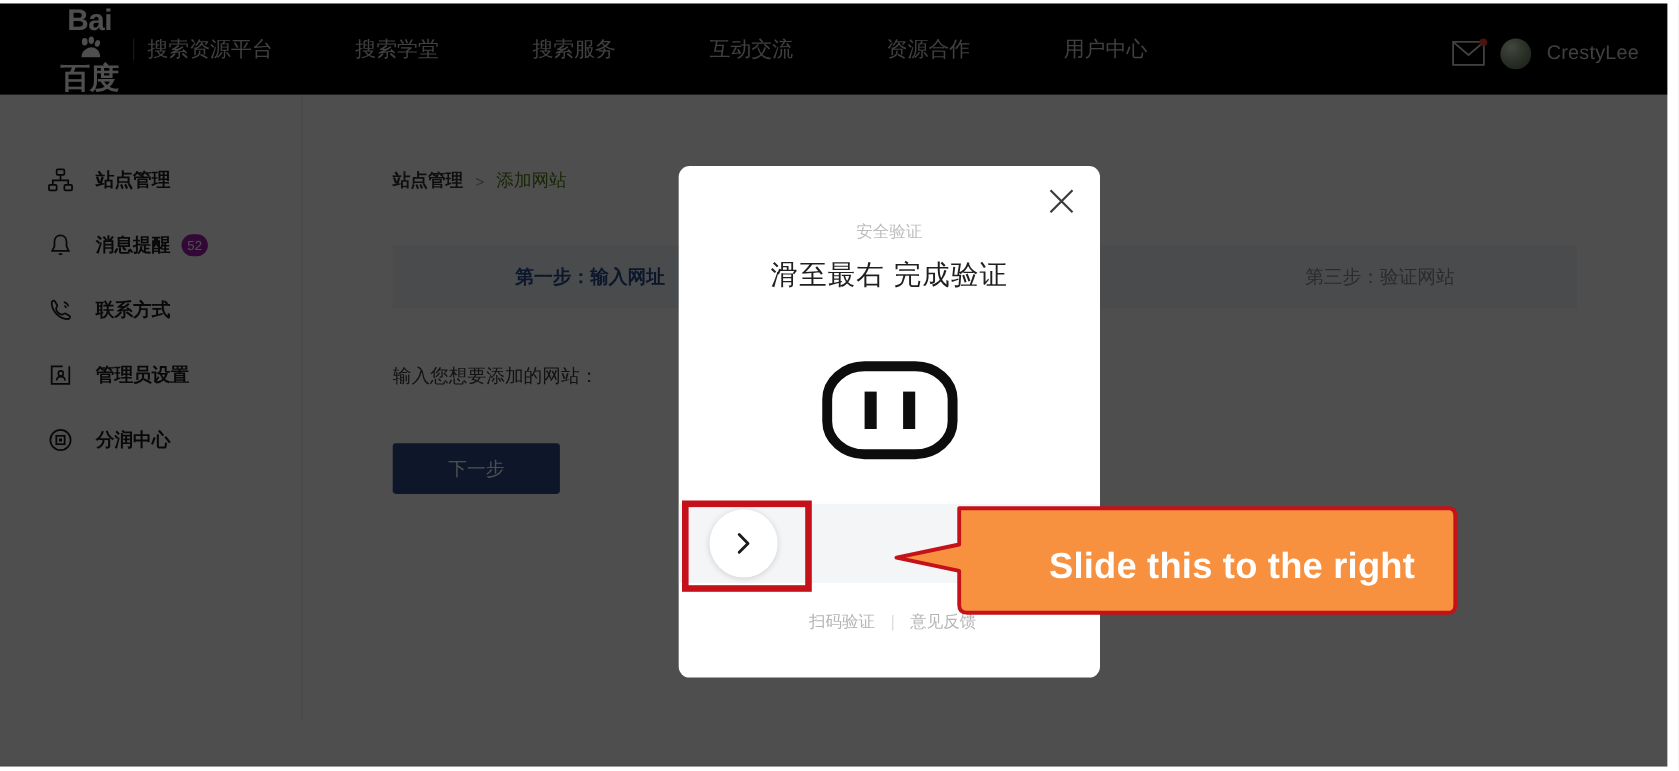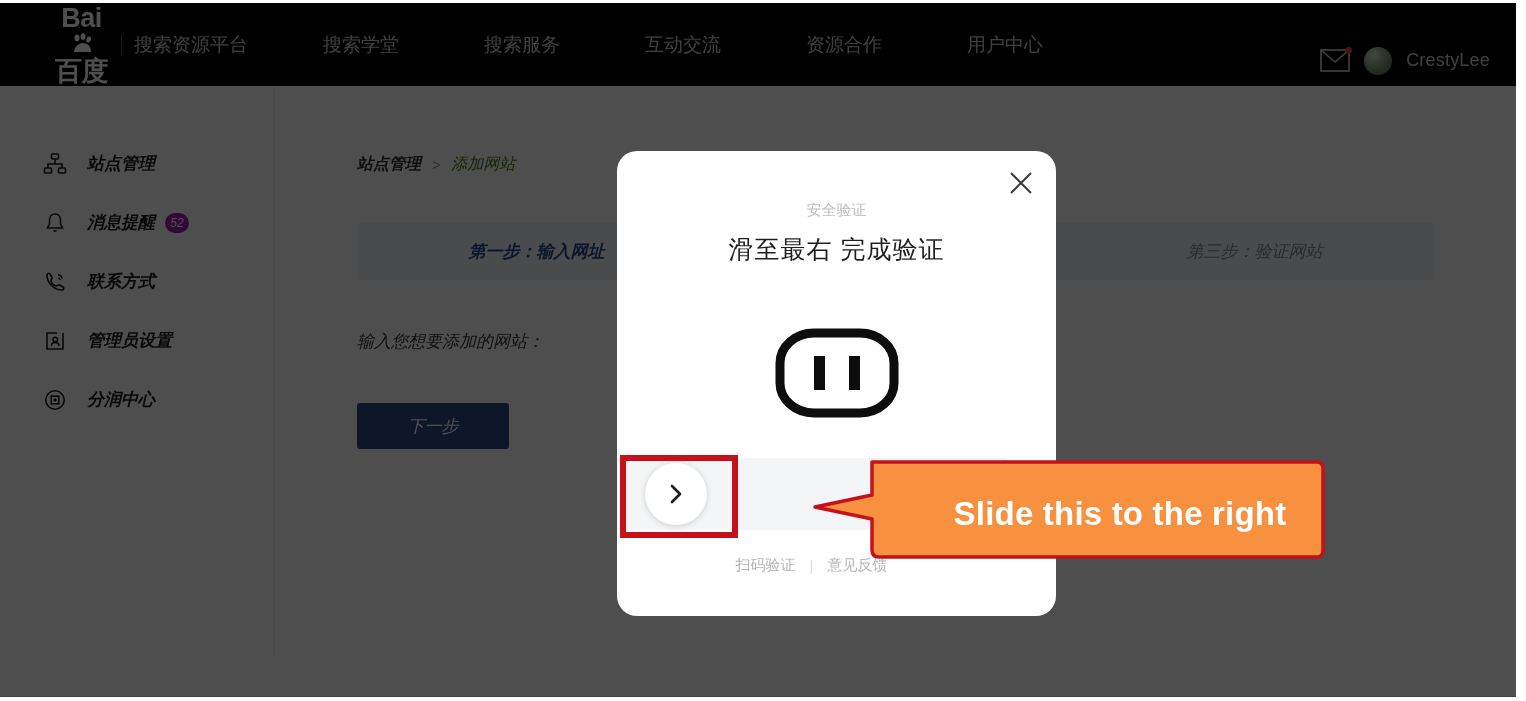--- a/index.html
+++ b/index.html
@@ -48,36 +48,36 @@
     width: 1px; height: 20px; background: #5a5a5a; margin: 0 12px 0 13px;
   }
   .brand-sub { font-size: 19px; color: #cfcfcf; }
   .navlinks { display: flex; align-items: center; margin-left: 75px; }
   .navlink {
     font-size: 19px; color: #cfcfcf; margin-right: 85px;
     cursor: pointer; white-space: nowrap;
   }
   .navlink:last-child { margin-right: 0; }
   .topright {
-    position: absolute; right: 26px; top: 16px; height: 83px;
+    position: absolute; right: 26px; top: 4px; height: 83px;
     display: flex; align-items: center; gap: 14px;
   }
   .mail-wrap { position: relative; width: 30px; height: 24px; cursor: pointer; }
   .mail-dot {
     position: absolute; right: -2px; top: -2px;
     width: 7px; height: 7px; border-radius: 50%; background: #e8422e;
   }
   .avatar {
     width: 28px; height: 28px; border-radius: 50%;
     background: radial-gradient(circle at 35% 30%, #d8e4d0 0%, #91a585 45%, #4f5a47 100%);
   }
   .username { font-size: 18px; color: #cfcfcf; letter-spacing: 0.2px; }
 
   
-  .body-split { display: flex; height: 570px; font-style: italic; }
+  .body-split { display: flex; height: 570px; }
   .sidebar {
     width: 275px; flex: 0 0 275px;
     background: #ffffff;
     border-right: 1px solid #ececec;
     padding-top: 48px;
   }
   .side-item {
     display: flex; align-items: center;
     height: 59px; padding-left: 42px;
     cursor: pointer;
@@ -142,22 +142,22 @@
     background: rgba(0,0,0,0.695);
   }
   
   #gutter-right { position: absolute; right: 0; top: 0; width: 10px; height: 701px; background: #ffffff; }
   #gutter-top   { position: absolute; left: 0; top: 0; width: 1526px; height: 3px; background: #ffffff; }
   #gutter-bottom{ position: absolute; left: 0; bottom: 0; width: 1526px; height: 4px; background: #ffffff; }
 
   
   #modal {
     position: absolute; left: 617px; top: 151px;
-    width: 439px; height: 465px;
-    background: #ffffff; border-radius: 20px;
+    width: 383px; height: 465px;
+    background: #ffffff; border-radius: 10px;
     overflow: hidden;
   }
   .modal-close {
     position: absolute; right: 20px; top: 17px; width: 30px; height: 30px;
     cursor: pointer; display: flex; align-items: center; justify-content: center;
   }
   .m-sub { text-align: center; margin-top: 50px; font-size: 15px; color: #bdbdbd; }
   .m-title { text-align: center; margin-top: 13px; font-size: 25px; color: #1f1f1f; letter-spacing: 1px; }
   .m-image { height: 130px; display: flex; align-items: center; justify-content: center; margin-top: 42px; }
   .slider-track {

